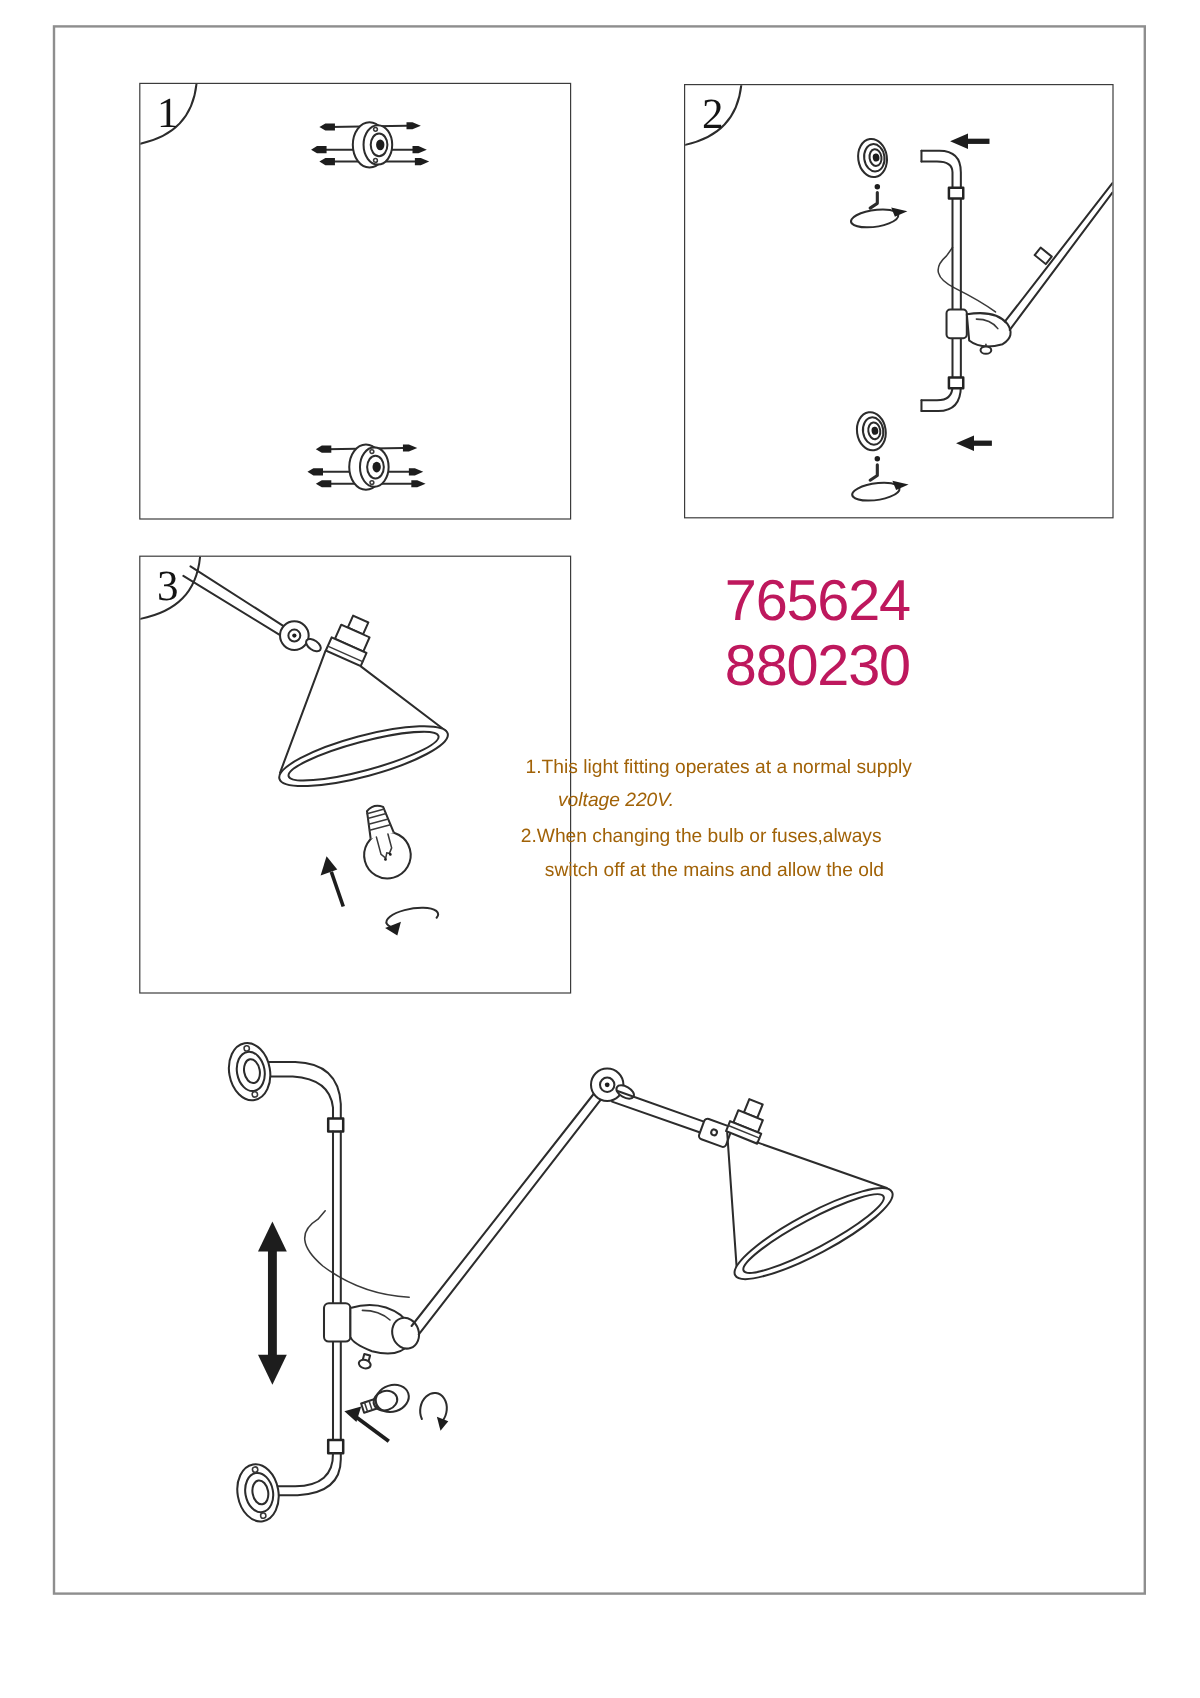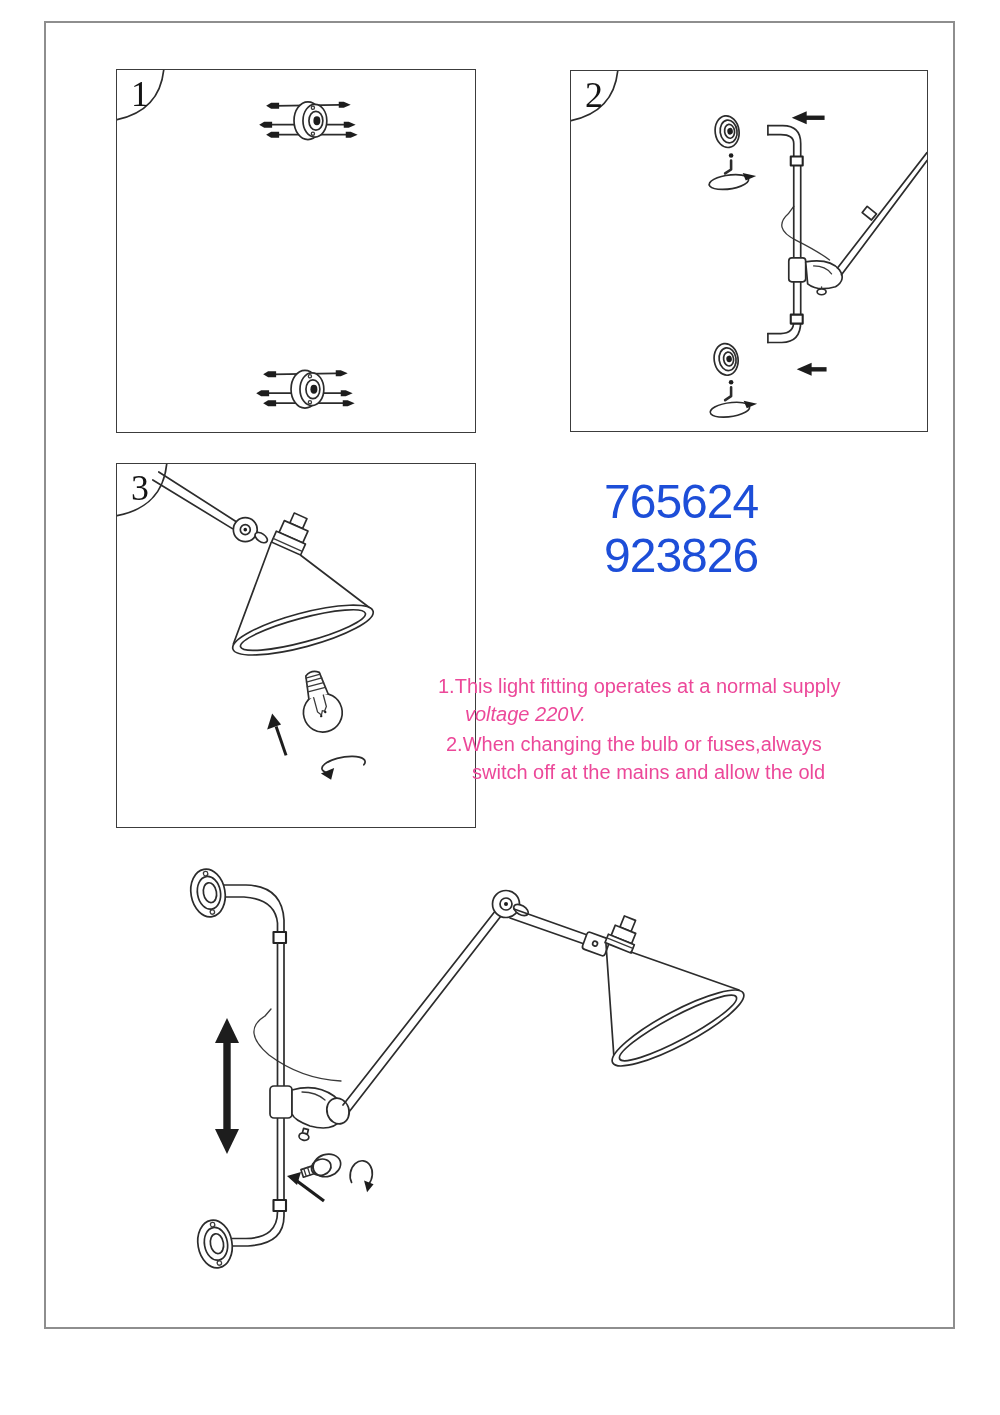--- a/index.html
+++ b/index.html
@@ -13,22 +13,22 @@
   .p3{left:70px;top:440px;width:360px;height:365px;}
   .panel svg{display:block;width:100%;height:100%;}
   .plabel{font-family:"Liberation Serif", serif;font-size:36px;fill:#141414;}
   
   .ln{stroke:#2c2c2c;stroke-width:1.7;fill:none;stroke-linecap:round;stroke-linejoin:round;}
   .thin{stroke:#3a3a3a;stroke-width:1.3;fill:none;stroke-linecap:round;}
   .wh{fill:#ffffff;stroke:#2c2c2c;stroke-width:1.7;stroke-linejoin:round;}
   .wh2{fill:#ffffff;stroke:#232323;stroke-width:2.1;stroke-linejoin:round;}
   .dk{fill:#1d1d1d;stroke:none;}
   .pnums{position:absolute;left:558px;top:452px;font-size:48px;line-height:54px;
-         letter-spacing:-1px;color:#1d4ed8;white-space:nowrap;}
-  .note-line{position:absolute;font-size:20px;color:#ec4899;white-space:nowrap;margin-top:44px;}
+         letter-spacing:-1px;color:#be185d;white-space:nowrap;}
+  .note-line{position:absolute;font-size:16px;color:#a16207;white-space:nowrap;}
   .bottom-svg{position:absolute;left:44px;top:820px;width:911px;height:505px;}
 </style>
 </head>
 <body>
 
 <div class="canvas">
   <div class="frame">
 
     <div class="panel p1">
       <svg viewBox="0 0 360 364">
@@ -186,27 +186,27 @@
 
         <g transform="translate(228,303) rotate(-10)">
           <path class="ln" d="M -14 6 A 22 8 0 1 1 20 3"></path>
           <polygon class="dk" points="-24,4 -10,1 -15,12"></polygon>
         </g>
       </svg>
     </div>
 
     <div class="pnums">
       <div>765624</div>
-      <div>923826</div>
+      <div>880230</div>
     </div>
 
     <div class="note-line" style="left:392px;top:608px;">1.This light fitting operates at a normal supply</div>
     <div class="note-line" style="left:419px;top:636px;font-style:italic;">voltage 220V.</div>
-    <div class="note-line" style="left:400px;top:666px;">2.When changing the bulb or fuses,always</div>
-    <div class="note-line" style="left:426px;top:694px;">switch off at the mains and allow the old</div>
+    <div class="note-line" style="left:388px;top:666px;">2.When changing the bulb or fuses,always</div>
+    <div class="note-line" style="left:408px;top:694px;">switch off at the mains and allow the old</div>
 
   </div>
 
   <svg class="bottom-svg" viewBox="0 0 911 505">
 
     <path class="thin" d="M 221 196 L 227 189 M 221 196 Q 197 211 225 235 Q 257 259 297 261"></path>
 
     <path class="ln" d="M 176 65 H 202 Q 238 66 240 100 V 112"></path>
     <path class="ln" d="M 176 77 H 200 Q 231 79 233.5 103 V 112"></path>
     <rect class="wh2" x="229.5" y="112" width="12.5" height="11"></rect>

